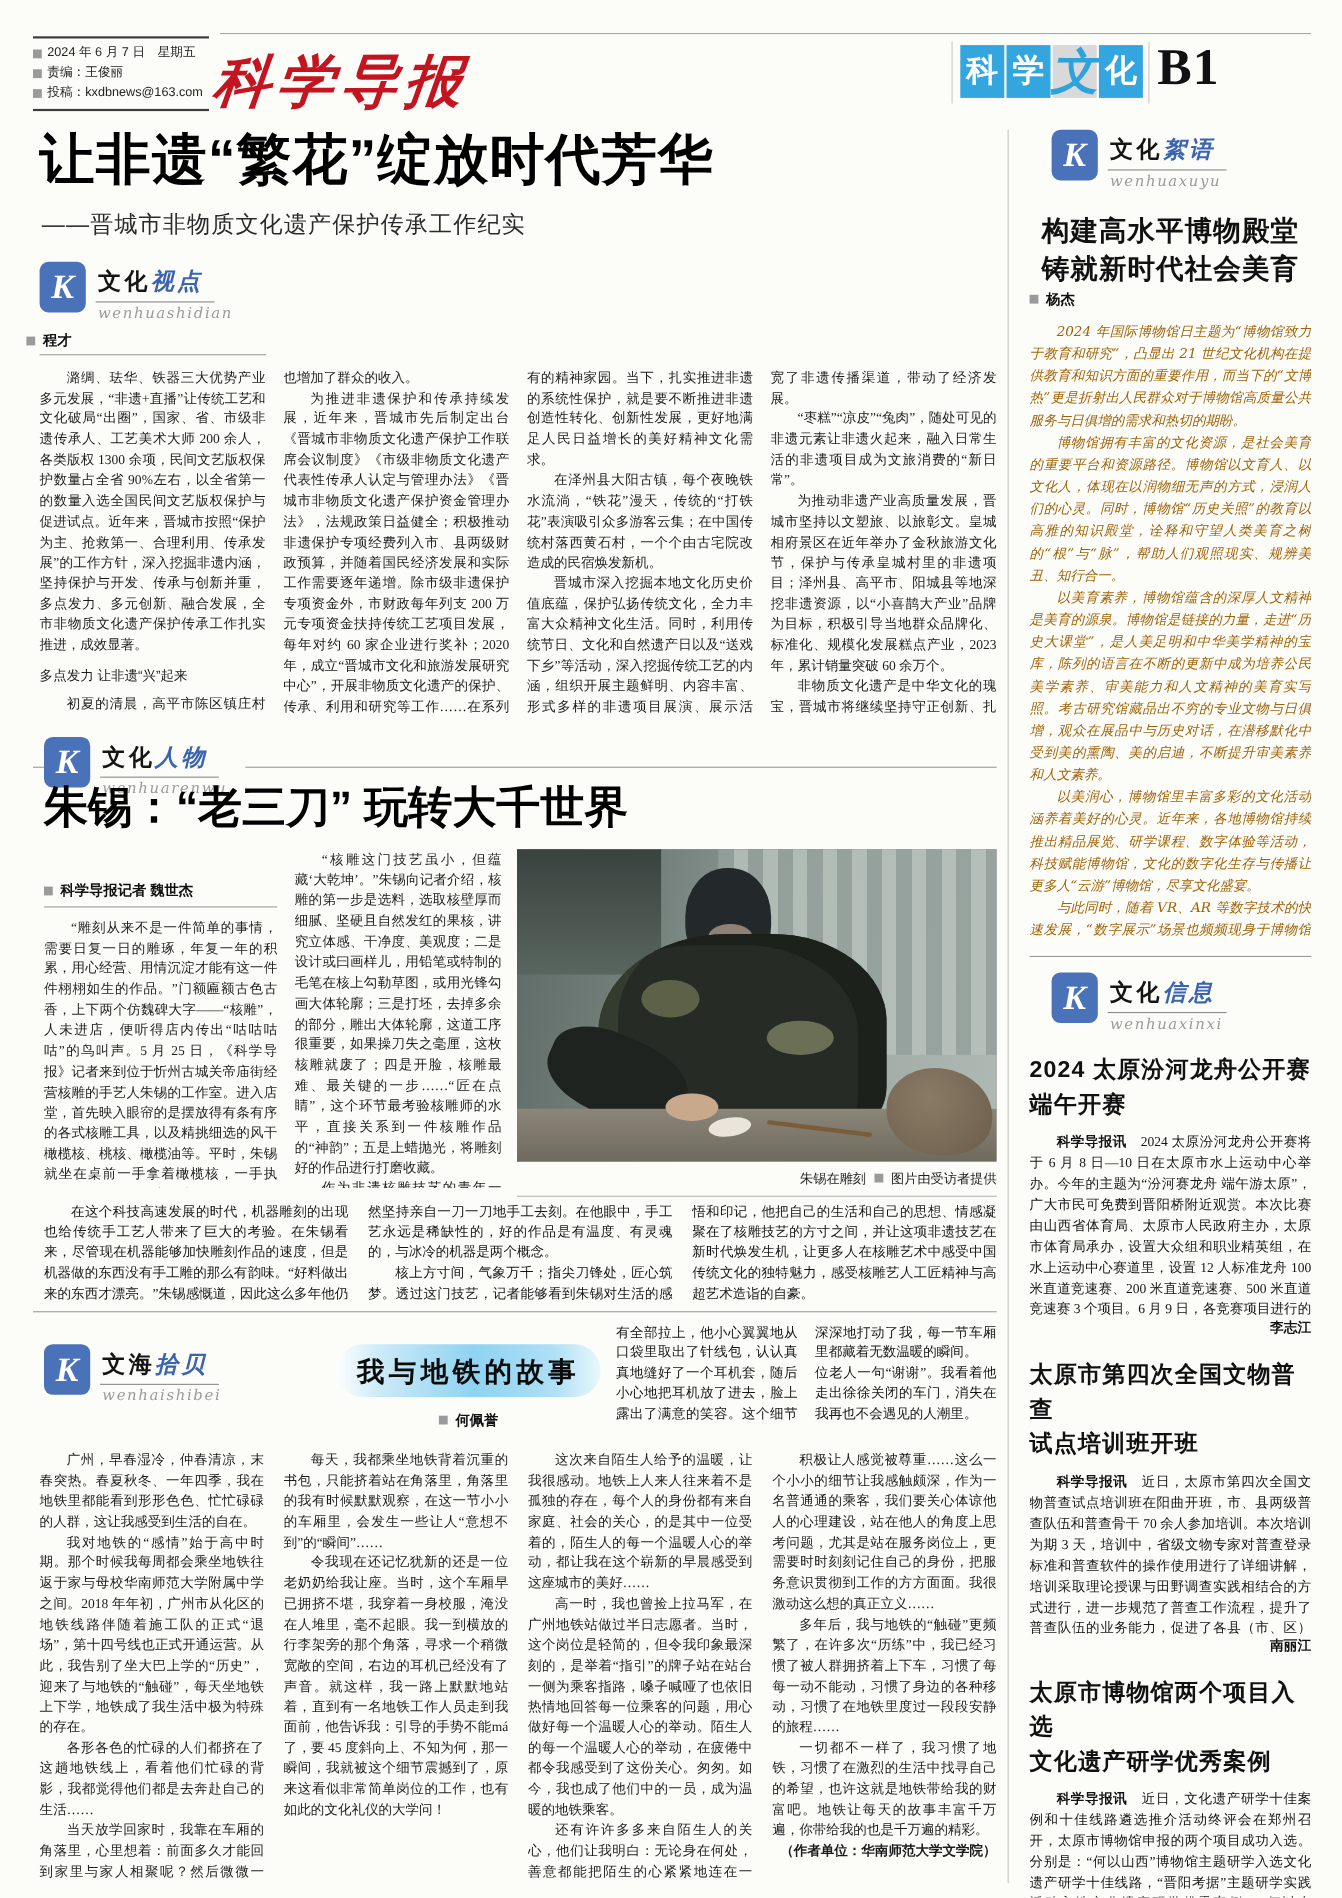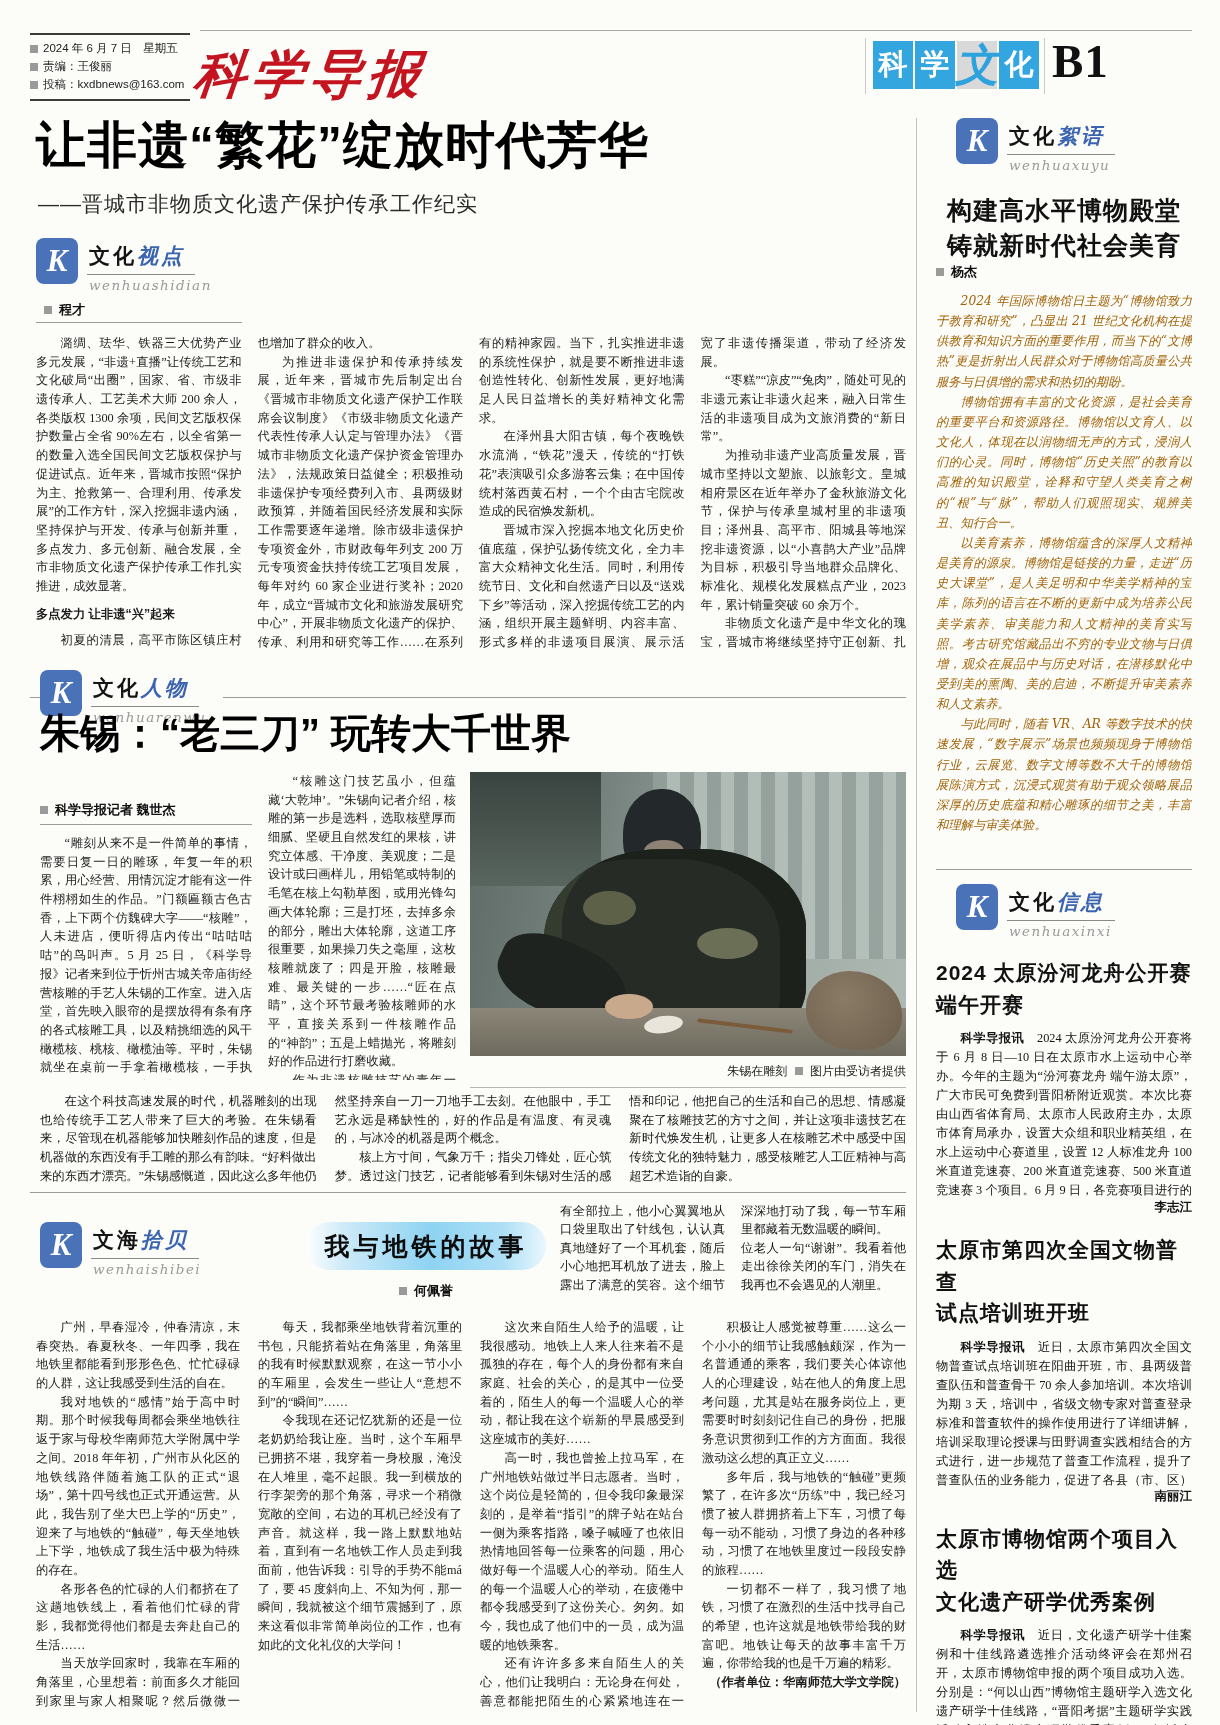--- a/index.html
+++ b/index.html
@@ -29,21 +29,21 @@
         font:italic 700 31px "Liberation Serif",serif;display:flex;align-items:center;justify-content:center;flex:0 0 auto}
   .kright{margin-left:9px;padding-top:3px}
   .kzh{font-family:"Liberation Sans",sans-serif;font-size:21px;font-weight:700;letter-spacing:3px;
        padding:1px 10px 4px 2px;border-bottom:1px solid #8a8a8a;display:inline-block;white-space:nowrap}
   .kzh .acc{color:#3a63b0;font-style:italic;font-family:"DejaVu Serif",serif}
   .kpy{font:italic 13.5px "DejaVu Serif",serif;color:#9a9a9a;letter-spacing:1.5px;padding:2px 0 0 2px}
   .byline{font-family:"Liberation Sans",sans-serif;font-size:13px;font-weight:700;color:#111;
           display:flex;align-items:center;gap:7px}
   .byrule{height:1px;background:#9b9b9b}
   .bodycol p{font-size:12.3px;line-height:1.52;text-align:justify;text-indent:2em;color:#1c1c1c}
-  .subhead{font-family:"Liberation Sans",sans-serif;font-weight:700;font-size:13.5px;color:#000;
+  .subhead{font-family:"Liberation Sans",sans-serif;font-weight:400;font-size:13.5px;color:#000;
            margin:9px 0 8px 0;text-indent:0 !important;text-align:left !important}
   .clip{overflow:hidden}
   
   .lead-title{left:36px;top:112px;font-family:"Liberation Sans",sans-serif;font-weight:900;font-size:50px;
               color:#000;letter-spacing:1px;white-space:nowrap}
   .lead-sub{left:38px;top:190px;font-family:"Liberation Sans",sans-serif;font-size:21px;color:#2a2a2a;letter-spacing:1px}
   .lead-cols{left:36px;top:334px;width:870px;height:316px;display:flex;gap:16px}
   .lead-cols .bodycol{flex:1;overflow:hidden}
   
   .renwu-title{left:40px;top:706px;font-family:Liberation Sans, sans-serif;font-weight:900;font-size:40px;
@@ -115,21 +115,21 @@
 <h1 class="abs lead-title">让非遗“繁花”绽放时代芳华</h1>
 <div class="abs lead-sub">——晋城市非物质文化遗产保护传承工作纪实</div>
 
 <div class="abs kicker" style="left:36px;top:238px">
   <div class="kbox">K</div>
   <div class="kright">
     <div class="kzh"><span>文化</span><span class="acc">视点</span></div>
     <div class="kpy">wenhuashidian</div>
   </div>
 </div>
-<div class="abs byline" style="left:44px;top:301px">
+<div class="abs byline" style="left:24px;top:301px">
   <span class="sqs"></span>
   <span>程才</span>
 </div>
 <div class="abs byrule" style="left:36px;top:322px;width:206px"></div>
 
 <div class="abs lead-cols">
   <div class="bodycol">
     <p>潞绸、珐华、铁器三大优势产业多元发展，“非遗+直播”让传统工艺和文化破局“出圈”，国家、省、市级非遗传承人、工艺美术大师 200 余人，各类版权 1300 余项，民间文艺版权保护数量占全省 90%左右，以全省第一的数量入选全国民间文艺版权保护与促进试点。近年来，晋城市按照“保护为主、抢救第一、合理利用、传承发展”的工作方针，深入挖掘非遗内涵，坚持保护与开发、传承与创新并重，多点发力、多元创新、融合发展，全市非物质文化遗产保护传承工作扎实推进，成效显著。</p>
     <p class="subhead">多点发力 让非遗“兴”起来</p>
     <p>初夏的清晨，高平市陈区镇庄村凤林绣坊内，绣娘们围坐在一起，以针为笔，以线为墨，绣出精美的图案。“‘高平绣活’是我们高平的一项民间传统手工艺，同当地的服饰、礼仪和日常生活紧密相连。”“高平绣活”传承人赵翠林介绍，自创办刺绣厂以来，“高平绣活”品牌不断提升，影响力越来越大，接到的订单也越来越多，通过订单式培训在传承非遗技艺的同时，</p>
@@ -261,20 +261,21 @@
     <div>铸就新时代社会美育</div>
   </div>
   <div class="byline sb-byline">
     <span class="sqs"></span>
     <span>杨杰</span>
   </div>
   <div class="sb-essay">
     <p>2024 年国际博物馆日主题为“博物馆致力于教育和研究”，凸显出 21 世纪文化机构在提供教育和知识方面的重要作用，而当下的“文博热”更是折射出人民群众对于博物馆高质量公共服务与日俱增的需求和热切的期盼。</p>
     <p>博物馆拥有丰富的文化资源，是社会美育的重要平台和资源路径。博物馆以文育人、以文化人，体现在以润物细无声的方式，浸润人们的心灵。同时，博物馆“历史关照”的教育以高雅的知识殿堂，诠释和守望人类美育之树的“根”与“脉”，帮助人们观照现实、规辨美丑、知行合一。</p>
     <p>以美育素养，博物馆蕴含的深厚人文精神是美育的源泉。博物馆是链接的力量，走进“历史大课堂”，是人美足明和中华美学精神的宝库，陈列的语言在不断的更新中成为培养公民美学素养、审美能力和人文精神的美育实写照。考古研究馆藏品出不穷的专业文物与日俱增，观众在展品中与历史对话，在潜移默化中受到美的熏陶、美的启迪，不断提升审美素养和人文素养。</p>
+    <p>以美润心，博物馆里丰富多彩的文化活动涵养着美好的心灵。近年来，各地博物馆持续推出精品展览、研学课程、数字体验等活动，科技赋能博物馆，文化的数字化生存与传播让更多人“云游”博物馆，尽享文化盛宴。</p>
     <p>与此同时，随着 VR、AR 等数字技术的快速发展，“数字展示”场景也频频现身于博物馆行业，云展览、数字文博等数不大千的博物馆展陈演方式，沉浸式观赏有助于观众领略展品深厚的历史底蕴和精心雕琢的细节之美，丰富和理解与审美体验。</p>
 
   </div>
   <div class="sb-div"></div>
   <div class="kicker sb-kicker">
     <div class="kbox">K</div>
     <div class="kright">
       <div class="kzh"><span>文化</span><span class="acc">信息</span></div>
       <div class="kpy">wenhuaxinxi</div>
     </div>

